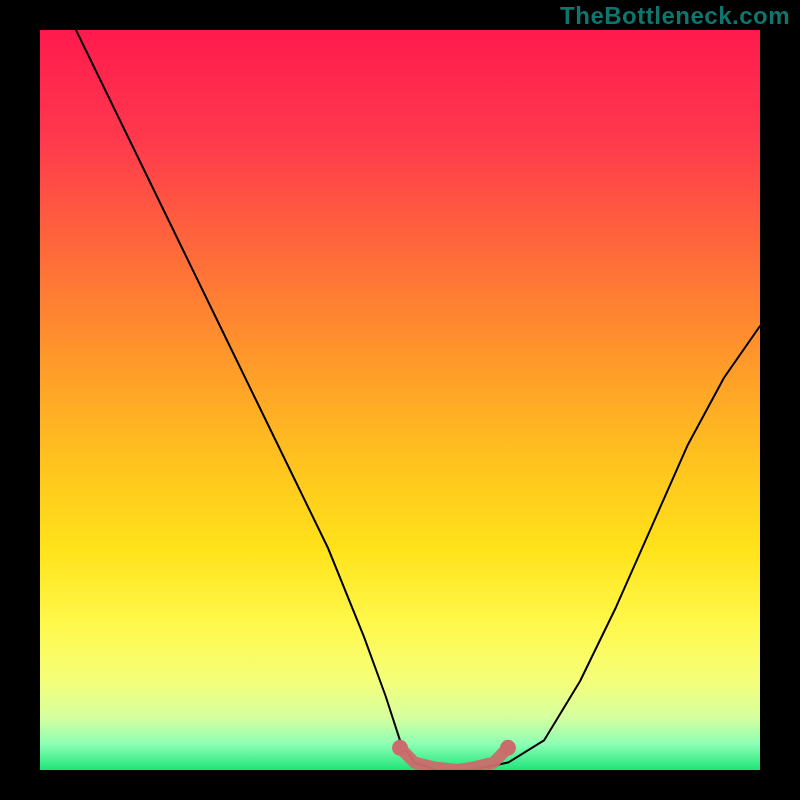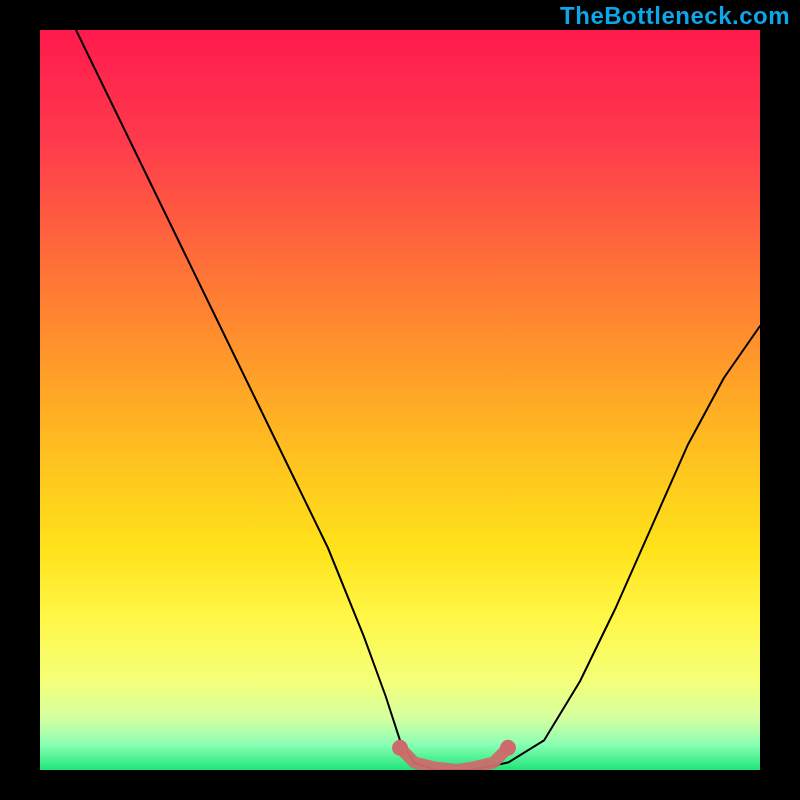--- a/index.html
+++ b/index.html
@@ -21,21 +21,21 @@
     top: 0;
     left: 0;
   }
   .watermark {
     position: absolute;
     right: 10px;
     top: 2px;
     font-family: Arial, Helvetica, sans-serif;
     font-size: 24px;
     font-weight: 600;
-    color: #0ea5e9;
+    color: #0f766e;
     letter-spacing: 0.5px;
   }
 </style>
 </head>
 <body>
 
 <div class="stage">
   <svg id="chart-svg" width="800" height="800" viewBox="0 0 800 800">
       <defs>
         <linearGradient id="bg-grad" x1="0" y1="0" x2="0" y2="1">

